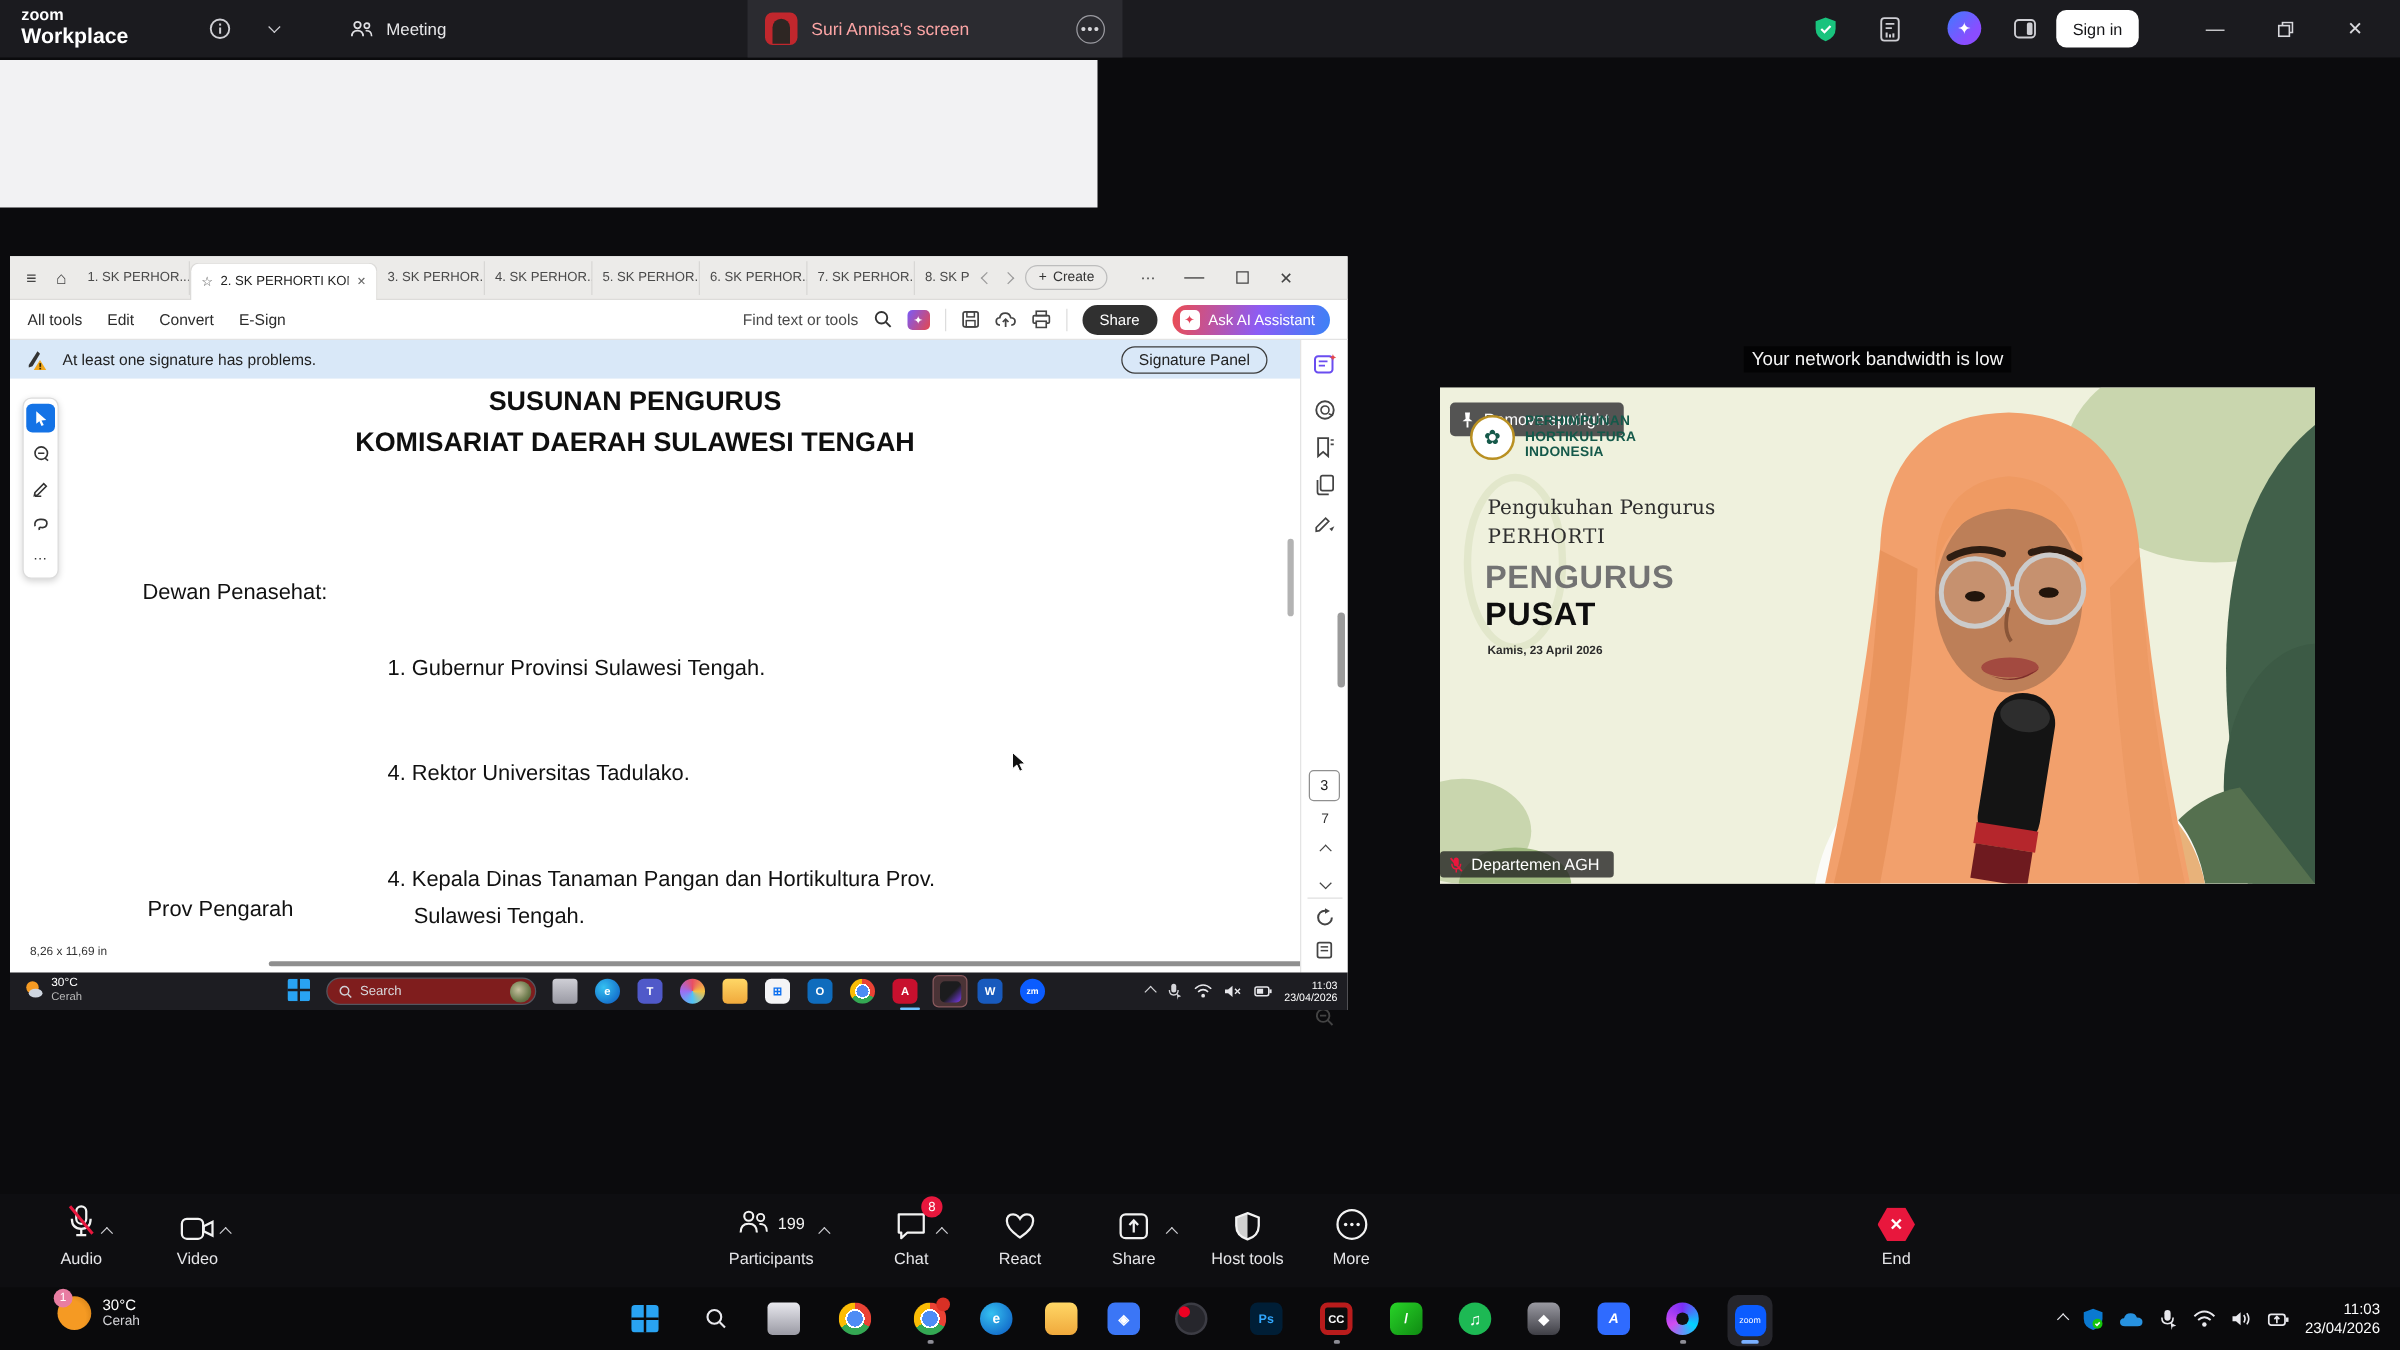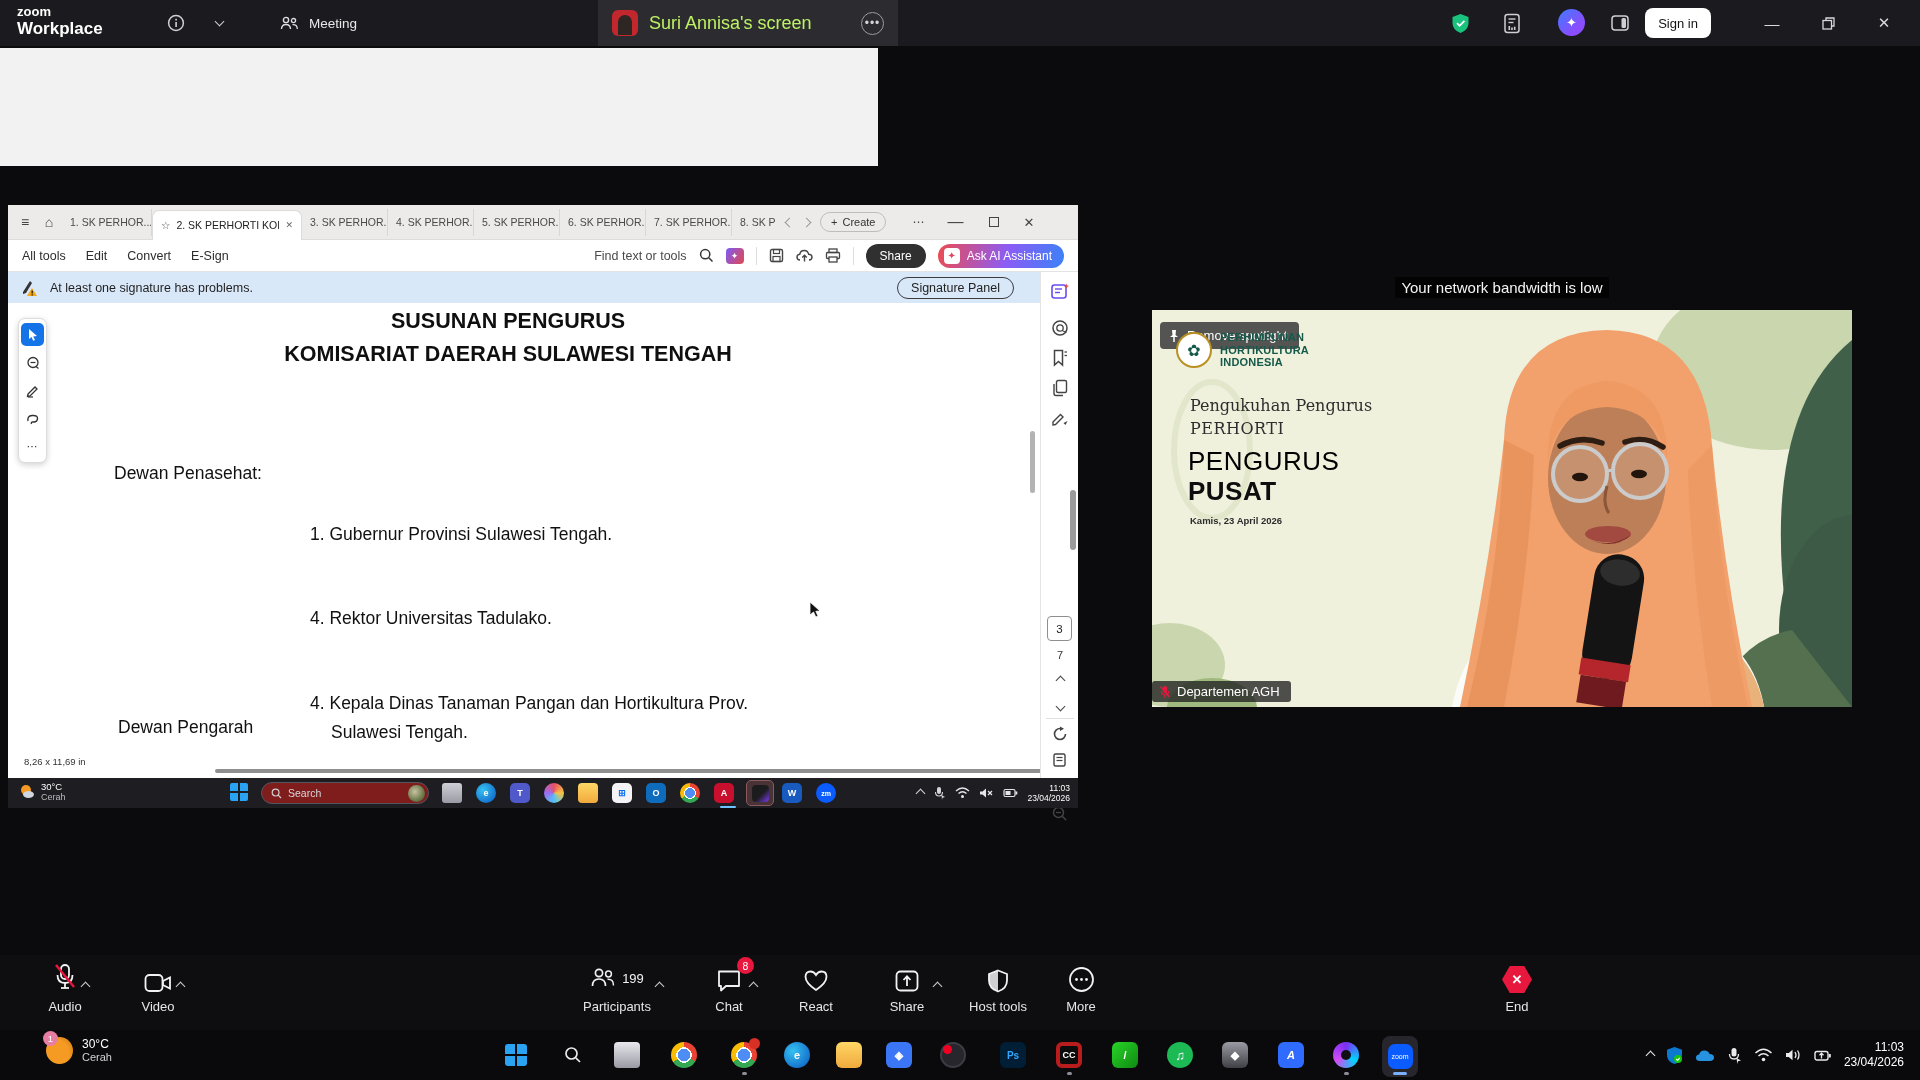--- a/index.html
+++ b/index.html
@@ -11,21 +11,21 @@
   .brand { position:absolute; left:17px; top:5px; color:#fff; }
   .brand .b1 { font-size:13px; font-weight:bold; line-height:14px; }
   .brand .b2 { font-size:17px; font-weight:bold; line-height:19px; }
   .icon-btn { position:absolute; display:flex; align-items:center; justify-content:center; color:#cfcfd4; }
   .chev { display:inline-block; width:7px; height:7px; border-left:1.7px solid #cfcfd4; border-bottom:1.7px solid #cfcfd4; transform:rotate(-45deg); }
   .chev.up { transform:rotate(135deg); }
   .meeting-tab { position:absolute; left:280px; top:0; height:46px; display:flex; align-items:center; gap:10px; color:#e8e8ea; font-size:13.5px; }
   .screen-tab { position:absolute; left:598px; top:0; width:300px; height:46px; background:#2b2b30; display:flex; align-items:center; padding:0 14px; gap:11px; }
   .screen-tab .avatar { width:26px; height:26px; border-radius:6px; background:#c1272d; position:relative; overflow:hidden; }
   .screen-tab .avatar::after { content:""; position:absolute; left:6px; top:5px; width:14px; height:20px; background:#2e2623; border-radius:7px 7px 0 0; }
-  .screen-tab .label { color:#bef264; font-size:18px; }
+  .screen-tab .label { color:#fca5a5; font-size:14px; }
   .more-circle { margin-left:auto; width:23px; height:23px; border-radius:50%; border:1.5px solid #9a9aa0; color:#d6d6da; font-size:12px; display:flex; align-items:center; justify-content:center; letter-spacing:1px; }
   .signin { position:absolute; left:1645px; top:8px; width:66px; height:30px; background:#fff; color:#131316; border-radius:8px; font-size:13px; display:flex; align-items:center; justify-content:center; }
   .win-ctl { position:absolute; top:0; width:44px; height:46px; color:#d9d9dd; font-size:15px; display:flex; align-items:center; justify-content:center; }
   .ai-circle { position:absolute; left:1558px; top:9px; width:27px; height:27px; border-radius:50%; background:linear-gradient(135deg,#3f7bff,#8a4dff 70%); color:#fff; font-size:13px; display:flex; align-items:center; justify-content:center; }
 
   
   .white-patch { position:absolute; left:0; top:48px; width:878px; height:118px; background:#f2f2f3; }
 
   
   .shared { position:absolute; left:8px; top:205px; width:1070px; height:603px; background:#fff; }
@@ -67,21 +67,21 @@
 
   
   .bandwidth { position:absolute; left:1152px; top:279px; width:700px; text-align:center; }
   .bandwidth span { color:#f5f5f5; font-size:15px; background:rgba(0,0,0,.65); padding:2px 6px; }
   .video { position:absolute; left:1152px; top:310px; width:700px; height:397px; background:#eff1dd; overflow:hidden; }
   .spot-pill { position:absolute; left:8px; top:12px; height:27px; background:rgba(72,72,72,.93); border-radius:4px; color:#fff; font-size:13px; display:flex; align-items:center; gap:7px; padding:0 12px 0 8px; }
   .org-logo { position:absolute; left:24px; top:22px; width:36px; height:36px; border-radius:50%; background:#fff; border:2.5px solid #b99022; color:#15594a; font-size:16px; display:flex; align-items:center; justify-content:center; }
   .org-text { position:absolute; left:68px; top:21px; font-size:11px; font-weight:800; color:#15594a; line-height:12.5px; letter-spacing:.2px; }
   .ev1 { position:absolute; left:38px; top:86px; font-family:"DejaVu Serif",serif; font-size:16px; color:#2e2e2e; }
   .ev2 { position:absolute; left:38px; top:109px; font-family:"DejaVu Serif",serif; font-size:16px; color:#2e2e2e; letter-spacing:.5px; }
-  .big1 { position:absolute; left:36px; top:136px; font-size:26px; font-weight:400; color:#000000; letter-spacing:.5px; }
+  .big1 { position:absolute; left:36px; top:136px; font-size:26px; font-weight:700; color:#737373; letter-spacing:.5px; }
   .big2 { position:absolute; left:36px; top:166px; font-size:26px; font-weight:800; color:#0e0e0e; letter-spacing:.5px; }
   .evdate { position:absolute; left:38px; top:205px; font-size:9.5px; font-weight:bold; color:#2c2c2c; }
   .nametag { position:absolute; left:0; bottom:5px; background:rgba(32,32,32,.78); color:#fff; font-size:13px; border-radius:3px; padding:3px 11px 3px 7px; display:flex; align-items:center; gap:6px; }
 
   
   .controls { position:absolute; left:0; top:955px; width:1920px; height:75px; background:#0e0e11; }
   .ctrl { position:absolute; top:8px; display:flex; flex-direction:column; align-items:center; color:#e6e6e9; font-size:13px; gap:6px; width:90px; }
   .ctrl .ic { height:30px; display:flex; align-items:flex-end; justify-content:center; position:relative; }
   .badge { position:absolute; top:-6px; right:-12px; min-width:17px; height:17px; border-radius:9px; background:#e8173d; color:#fff; font-size:10.5px; display:flex; align-items:center; justify-content:center; padding:0 4px; }
   .cchev { position:absolute; top:20px; }
@@ -351,21 +351,21 @@
       <div class="sec-label" style="left:106px;top:160px;">Dewan Penasehat:</div>
       <div class="doc-list" style="left:302px;top:160px;width:492px;line-height:28.3px;">
         <div>1. Gubernur Provinsi Sulawesi Tengah.</div>
         <div>4. Rektor Universitas Tadulako.</div>
         <div>4. Kepala Dinas Tanaman Pangan dan Hortikultura Prov. Sulawesi Tengah.</div>
         
         
         
       </div>
 
-      <div class="sec-label" style="left:110px;top:414px;">Dewan Pengarah</div>
+      <div class="sec-label" style="left:110px;top:414px;">Prov Pengarah</div>
       <div class="doc-list" style="left:302px;top:414px;width:560px;line-height:30px;">
         <div>1.  Dekan Fakultas Pertanian Universitas Tadulako</div>
         
       </div>
 
       <div class="palette">
         <div class="pal-it sel">
           <svg width="12" height="13" viewBox="0 0 12 13">
               <path d="M2 1 L10 8 L6.2 8.4 L8 12 L6.2 12.8 L4.5 9 L2 11 Z" fill="#fff"></path>
             </svg>

